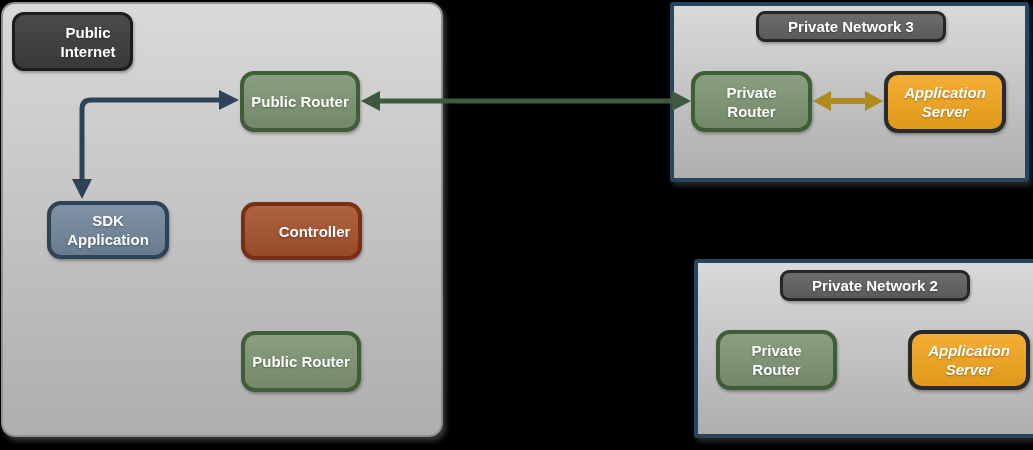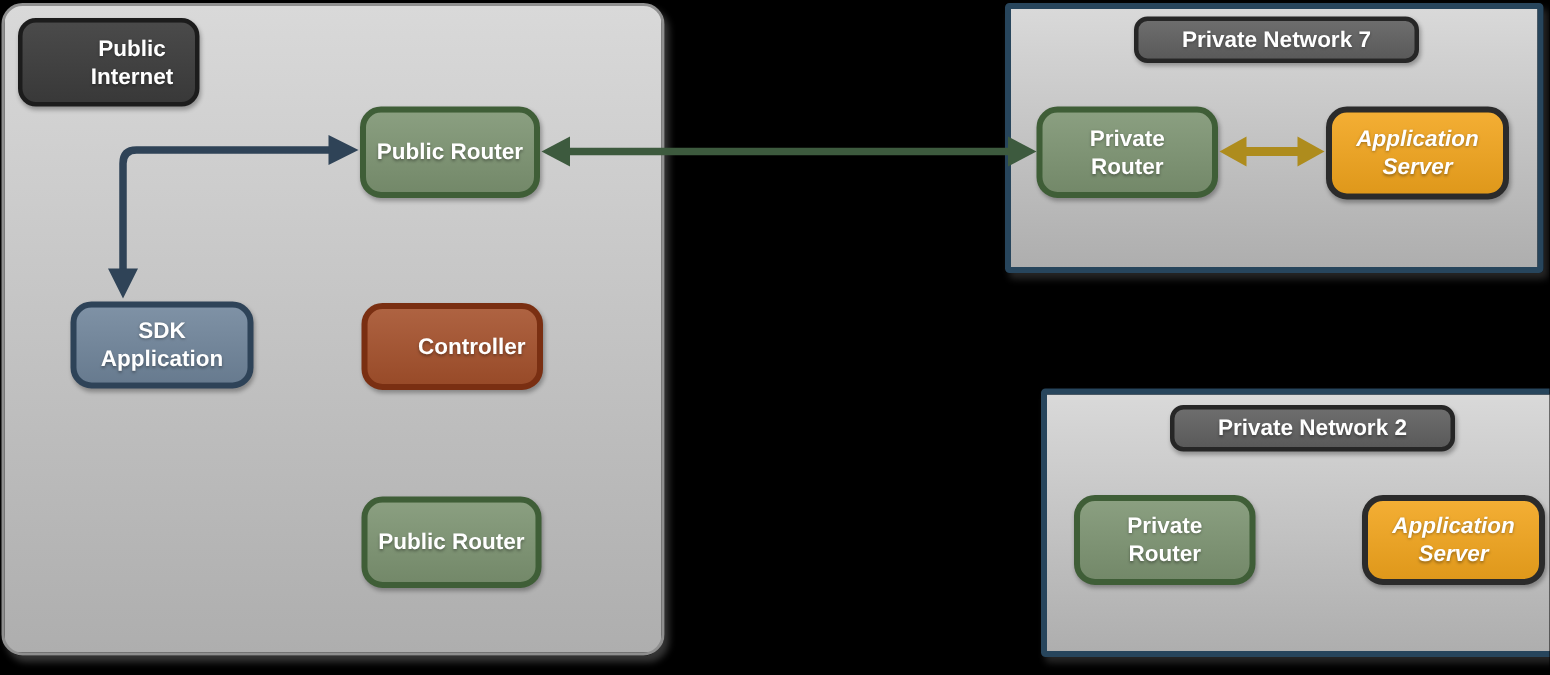--- a/index.html
+++ b/index.html
@@ -114,21 +114,21 @@
 
   <div class="zone zone-public">
     <div class="node badge-dark" style="left:9px; top:8px; width:121px; height:59px;">Public Internet</div>
     <div class="node node-green" style="left:237px; top:67px; width:120px; height:61px;">Public Router</div>
     <div class="node node-blue" style="left:17px; top:197px; width:122px; height:58px;margin-left:27px;">SDK Application</div>
     <div class="node node-red" style="left:238px; top:198px; width:121px; height:58px;">Controller</div>
     <div class="node node-green" style="left:238px; top:327px; width:120px; height:61px;">Public Router</div>
   </div>
 
   <div class="zone zone-private" id="pn1">
-    <div class="node badge-gray" style="left:82px; top:5px; width:190px; height:31px;">Private Network 7</div>
+    <div class="node badge-gray" style="left:82px; top:5px; width:190px; height:31px;">Private Network 3</div>
     <div class="node node-green" style="left:17px; top:65px; width:121px; height:61px;">Private Router</div>
     <div class="node node-orange" style="left:210px; top:65px; width:122px; height:62px;">Application Server</div>
   </div>
 
   <div class="zone zone-private" id="pn2">
     <div class="node badge-gray" style="left:82px; top:7px; width:190px; height:31px;">Private Network 2</div>
     <div class="node node-green" style="left:18px; top:67px; width:121px; height:60px;">Private Router</div>
     <div class="node node-orange" style="left:210px; top:67px; width:122px; height:60px;">Application Server</div>
   </div>
 

